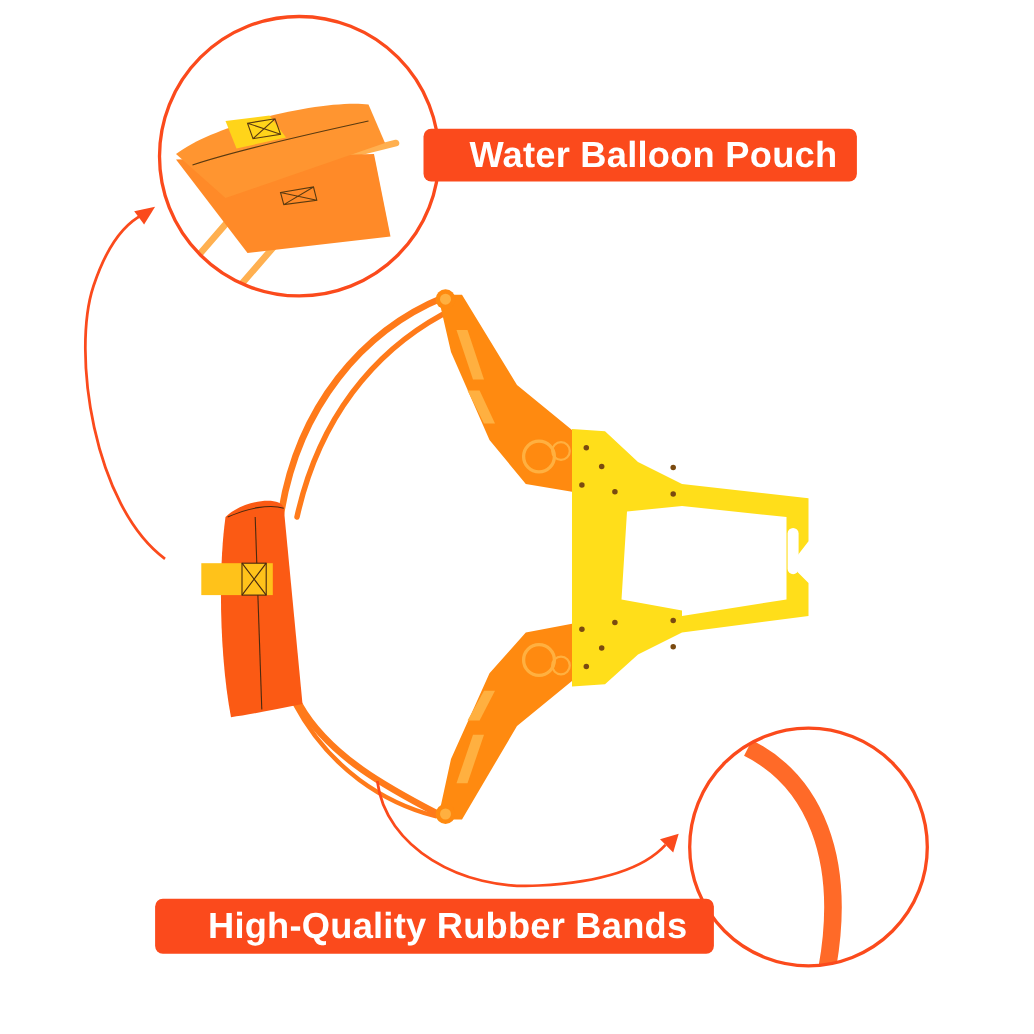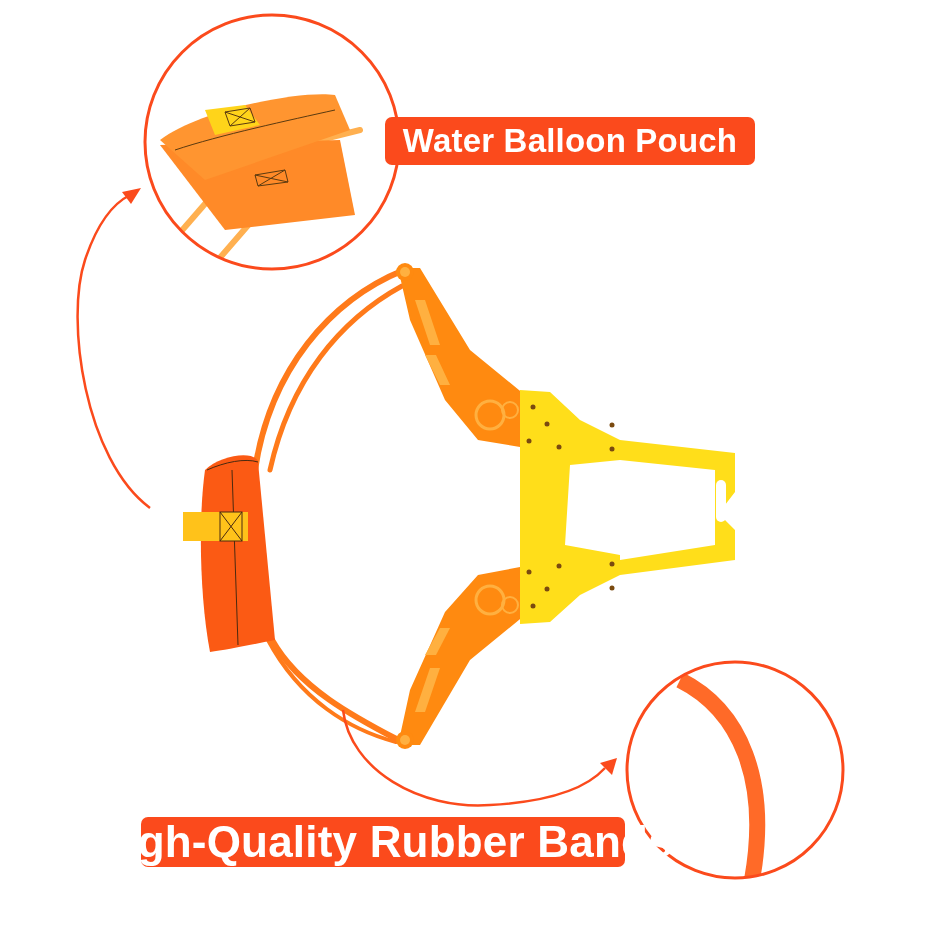--- a/index.html
+++ b/index.html
@@ -6,23 +6,24 @@
   body { width: 940px; height: 940px; position: relative; overflow: hidden; font-family: "Liberation Sans", sans-serif; }
   .label {
     position: absolute;
     background: #fb4a1c;
     color: #ffffff;
     font-weight: bold;
     border-radius: 7px;
     display: flex; align-items: center; justify-content: center;
     white-space: nowrap;
     letter-spacing: 0.2px;
+    padding-left: 24px;
   }
   #label-pouch { left: 385px; top: 117px; width: 370px; height: 48px; font-size: 33px; }
-  #label-bands { left: 141px; top: 817px; width: 484px; height: 50px; font-size: 44px; }
+  #label-bands { left: 141px; top: 817px; width: 484px; height: 50px; font-size: 33px; }
   svg.layer { position: absolute; left: 0; top: 0; }
 </style>
 </head>
 <body>
 
 <svg class="layer" width="940" height="940" viewBox="0 0 940 940">
 
   <g>
 
     <g fill="none" stroke="#ff7a1a" stroke-linecap="round">

